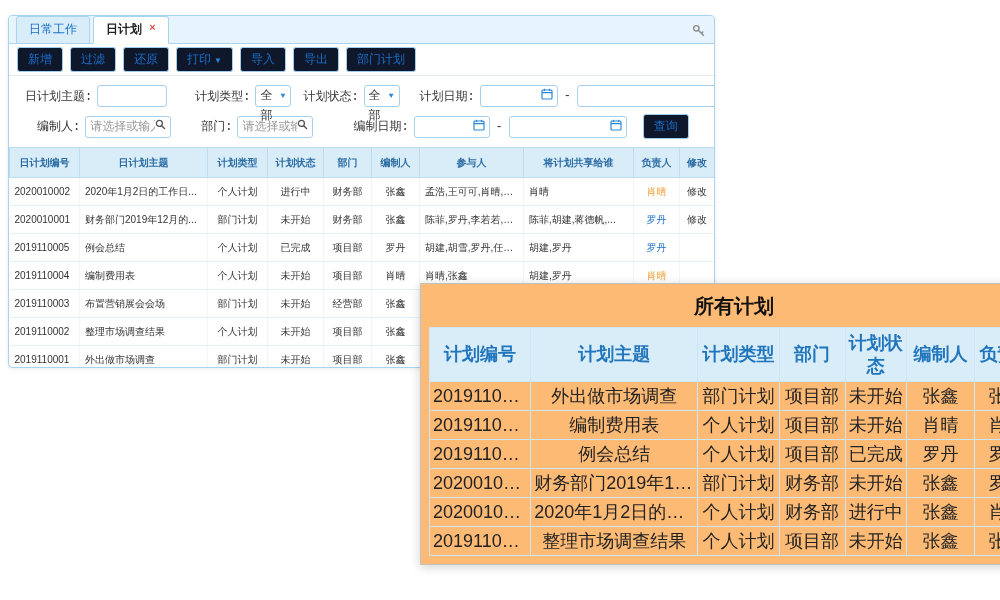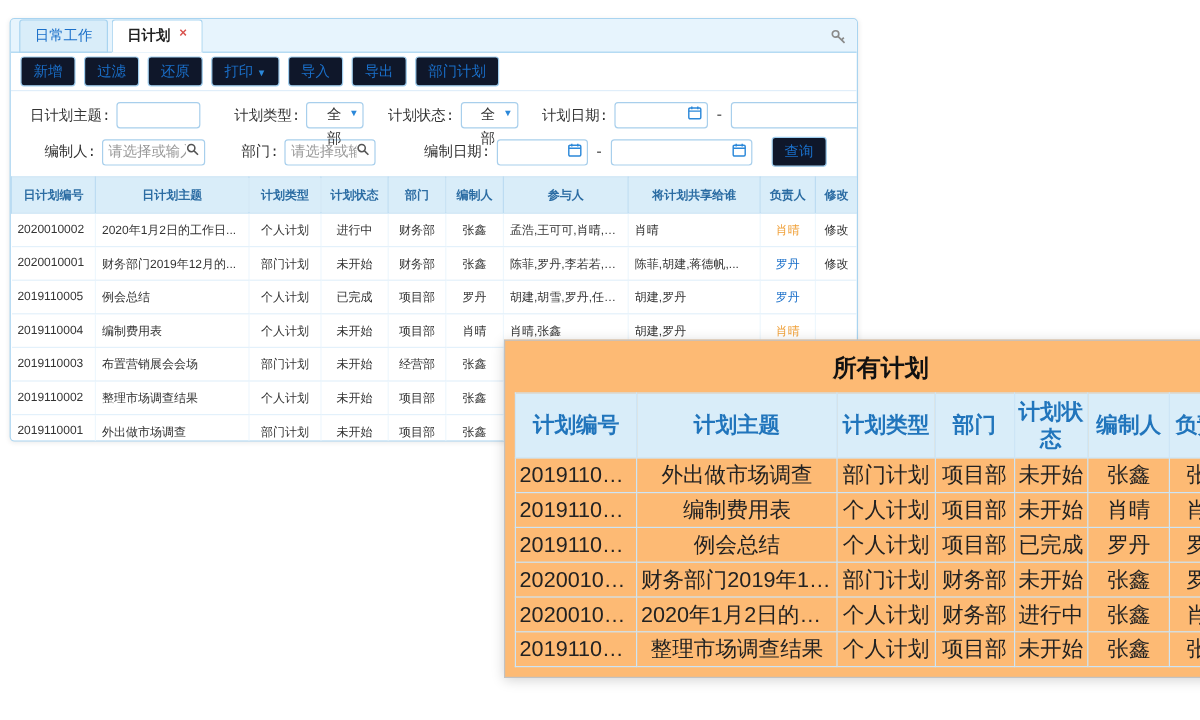--- a/index.html
+++ b/index.html
@@ -42,21 +42,21 @@
   }
   .btn .caret { font-size: 8px; margin-left: 3px; color: #2b88d9; }
 
   .filters { padding: 2px 8px 8px; font-size: 12px; color: #333; }
   .filter-row { display: flex; align-items: center; margin-top: 7px; font-family: Liberation Mono, monospace; }
   .filter-row label { margin-right: 5px; white-space: nowrap; }
   .txt, .pickbox, .datebox, .selectbox {
     height: 22px; border: 1px solid #a8cfec; border-radius: 3px; background: #fff;
   }
   .txt { width: 70px; font-size: 12px; padding: 0 4px; outline: none; font-family: inherit; }
-  .selectbox { position: relative; line-height: 20px; padding: 0 18px 0 16px; color: #333; cursor: pointer; font-size: 12px; }
+  .selectbox { position: relative; line-height: 20px; padding: 0 18px 0 4px; color: #333; cursor: pointer; font-size: 12px; }
   .selectbox .caret { position: absolute; right: 5px; top: 0; line-height: 20px; font-size: 8px; color: #2b88d9; }
   .pickbox, .datebox { display: flex; align-items: center; padding: 0 4px; }
   .pickbox input, .datebox input {
     border: none; outline: none; flex: 1; min-width: 0; height: 100%;
     font-size: 12px; font-family: inherit; background: transparent;
   }
   .pickbox input::placeholder { color: #999; }
   .sep { margin: 0 6px; color: #333; }
 
   .grid { width: 100%; border-collapse: collapse; font-size: 10px; table-layout: fixed; }
@@ -123,21 +123,21 @@
 
   <div class="filters">
     <div class="filter-row">
       <label style="margin-left:8px">日计划主题:</label>
       <input class="txt" style="">
       <label style="margin-left:28px">计划类型:</label>
       <div class="selectbox" style="width:66px">
         <span>全部</span>
         <span class="caret">▼</span>
       </div>
-      <label style="margin-left:20px">计划状态:</label>
+      <label style="margin-left:12px">计划状态:</label>
       <div class="selectbox" style="width:66px">
         <span>全部</span>
         <span class="caret">▼</span>
       </div>
       <label style="margin-left:20px">计划日期:</label>
       <div class="datebox" style="width:78px">
         <input style="">
         <span>
           <svg width="12" height="12" viewBox="0 0 12 12">
               <rect x="1" y="2" width="10" height="9" rx="1" fill="none" stroke="#2b88d9" stroke-width="1.2"></rect>

